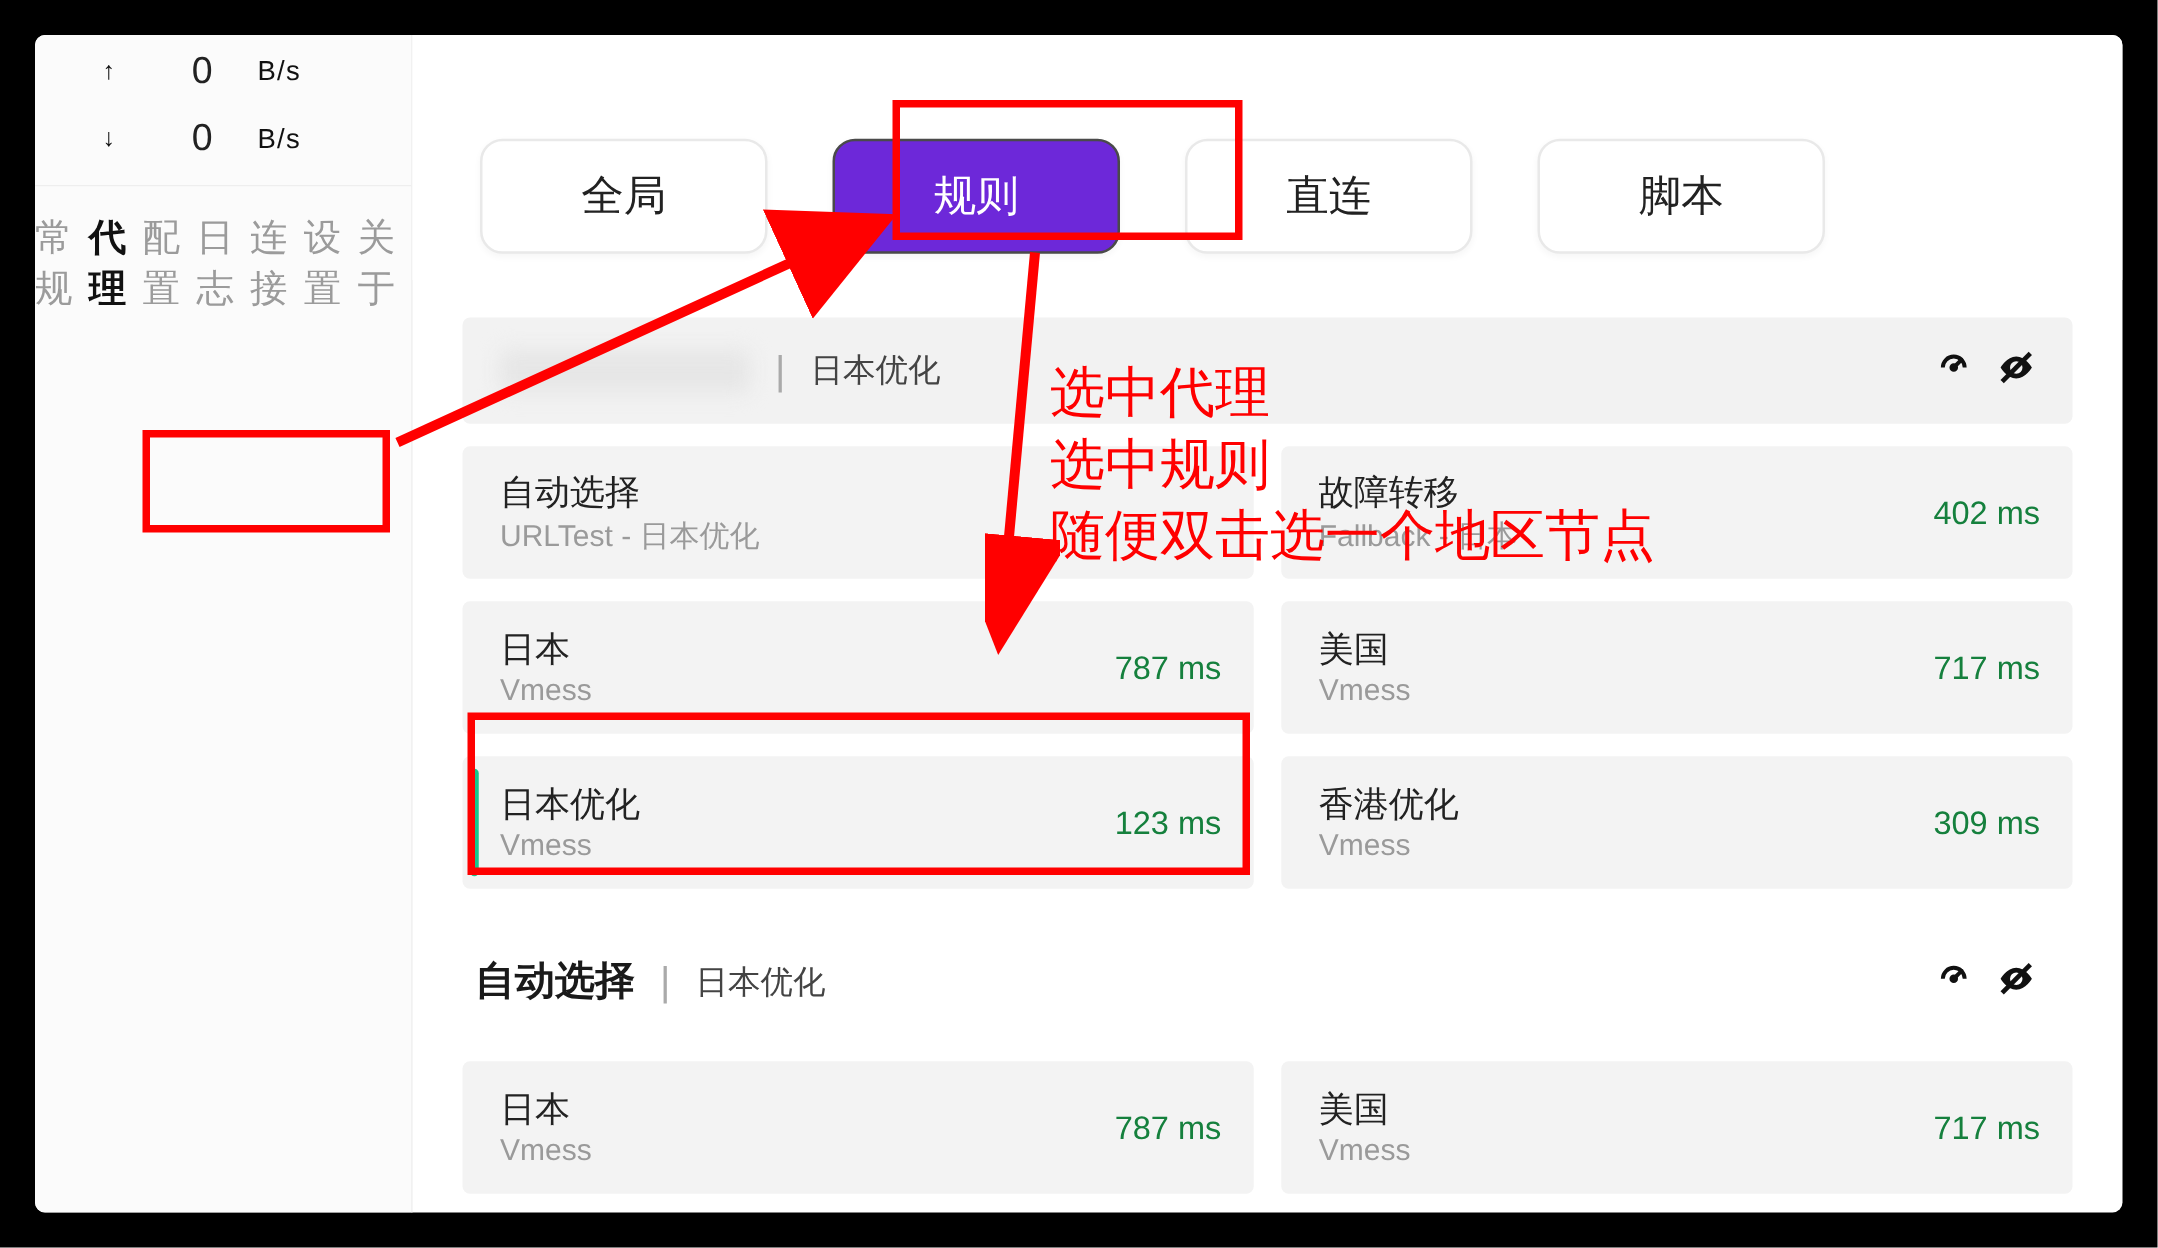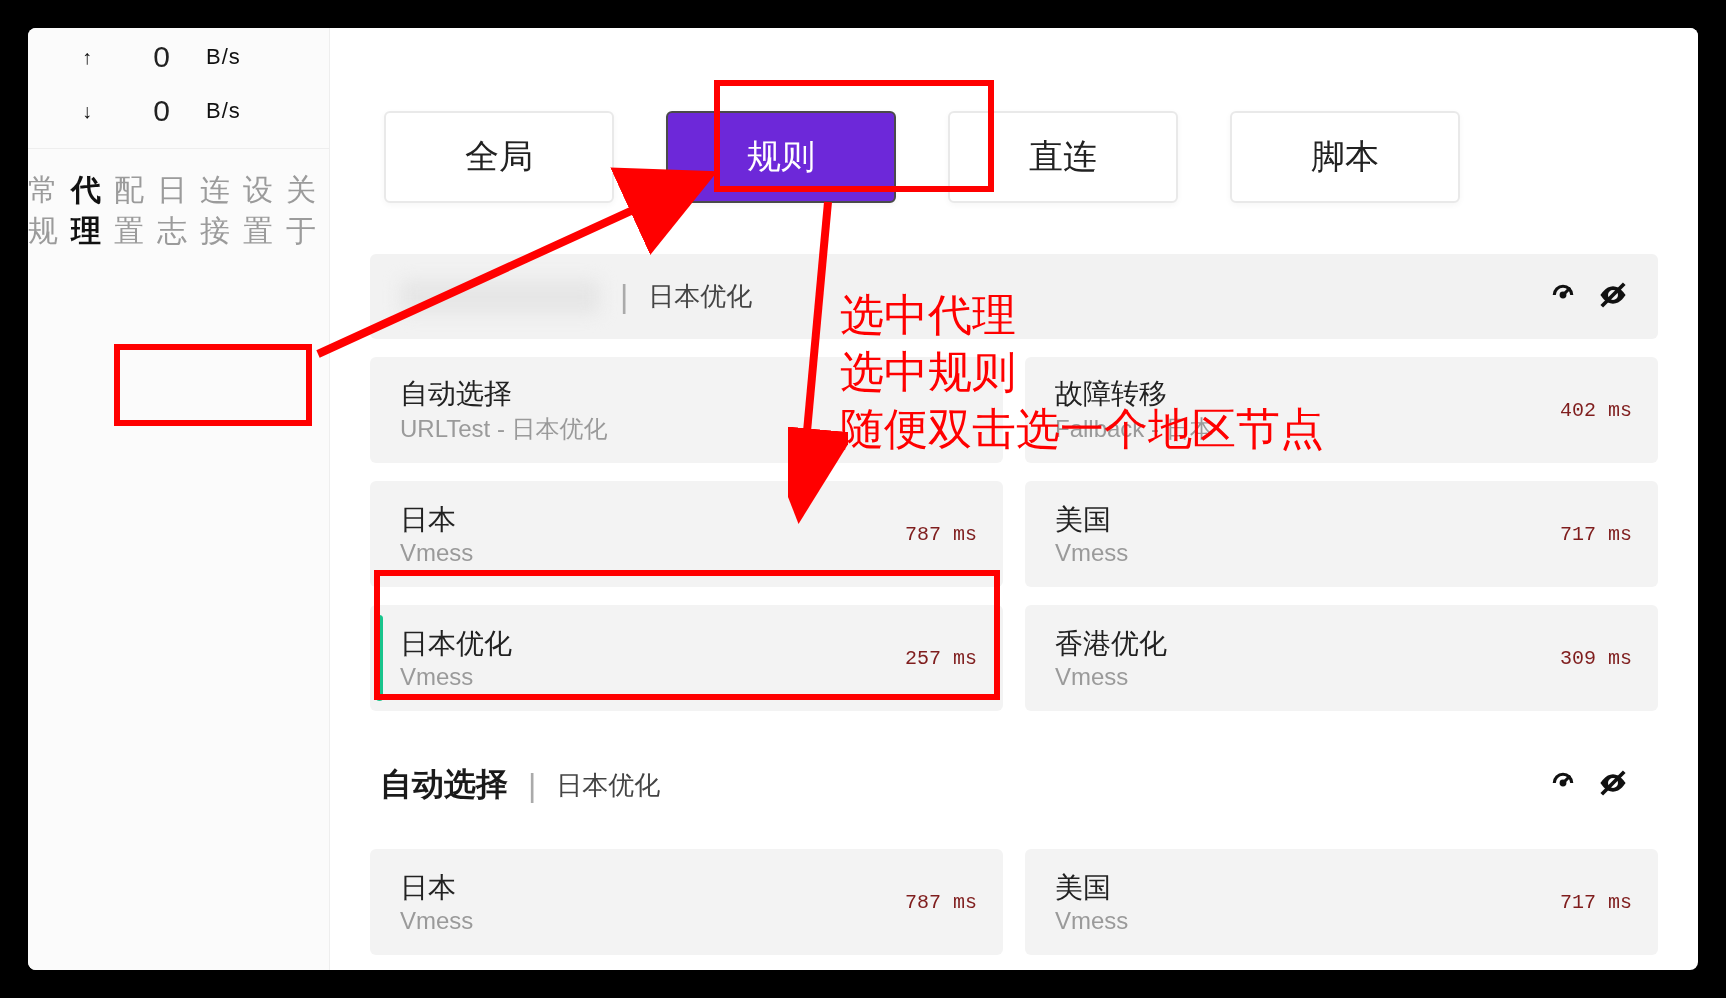--- a/index.html
+++ b/index.html
@@ -40,21 +40,21 @@
       display:flex; align-items:center; justify-content:center;
       font-size: 30px; color:#9b9b9b; cursor:pointer;
       position:relative;
     }
     .nav-item.active { color:#111; font-weight:700; }
     .topbar {
       position:absolute; left:302px; right:0; top:0; height: 196px; background:#fff;
       display:flex; align-items:center; gap:52px; padding: 62px 54px 0;
     }
     .mode-btn {
-      height: 92px; min-width: 230px; border-radius: 6px;
+      height: 92px; min-width: 230px; border-radius: 18px;
       border:2px solid #e9e9e9; background:#fff;
       font-size: 34px; color:#222; font-weight:500;
       display:flex; align-items:center; justify-content:center;
       cursor:pointer;
       box-shadow: 0 2px 6px rgba(0,0,0,0.04);
     }
     .mode-btn.active {
       background:#6d28d9; color:#fff; border-color:#4a4a4a;
     }
     .content {
@@ -83,21 +83,21 @@
       background:#f3f3f3; border-radius:6px; padding: 18px 26px 18px 30px;
       display:flex; justify-content:space-between; align-items:center;
       min-height: 106px; cursor:pointer; position:relative;
     }
     .node.selected::before {
       content:""; position:absolute; left:6px; top:10px; bottom:10px; width:7px;
       background:#18c48c; border-radius:4px;
     }
     .node .name { font-size:28px; color:#222; font-weight:500; }
     .node .proto { font-size:24px; color:#9a9a9a; }
-    .node .ping { font-size:20px; color:#7f1d1d; font-weight:500;font-family:Liberation Mono, monospace; }
+    .node .ping { font-size:26px; color:#15803d; font-weight:500; }
     .annot { position:absolute; z-index:50; pointer-events:none; }
     .redbox { border:6px solid #ff0000; position:absolute; z-index:40; pointer-events:none; }
     .red-text { color:#ff0000; font-size:44px; line-height:1.3; font-weight:500; white-space:nowrap; }
     svg.arrow-svg { position:absolute; z-index:45; pointer-events:none; }
   </style>
 </head>
 <body>
 
 <div class="window">
 
@@ -183,21 +183,21 @@
           <div class="name">美国</div>
           <div class="proto">Vmess</div>
         </div>
         <div class="ping">717 ms</div>
       </div>
       <div class="node selected">
         <div>
           <div class="name">日本优化</div>
           <div class="proto">Vmess</div>
         </div>
-        <div class="ping">257 ms</div>
+        <div class="ping">123 ms</div>
       </div>
       <div class="node">
         <div>
           <div class="name">香港优化</div>
           <div class="proto">Vmess</div>
         </div>
         <div class="ping">309 ms</div>
       </div>
     </div>
 

